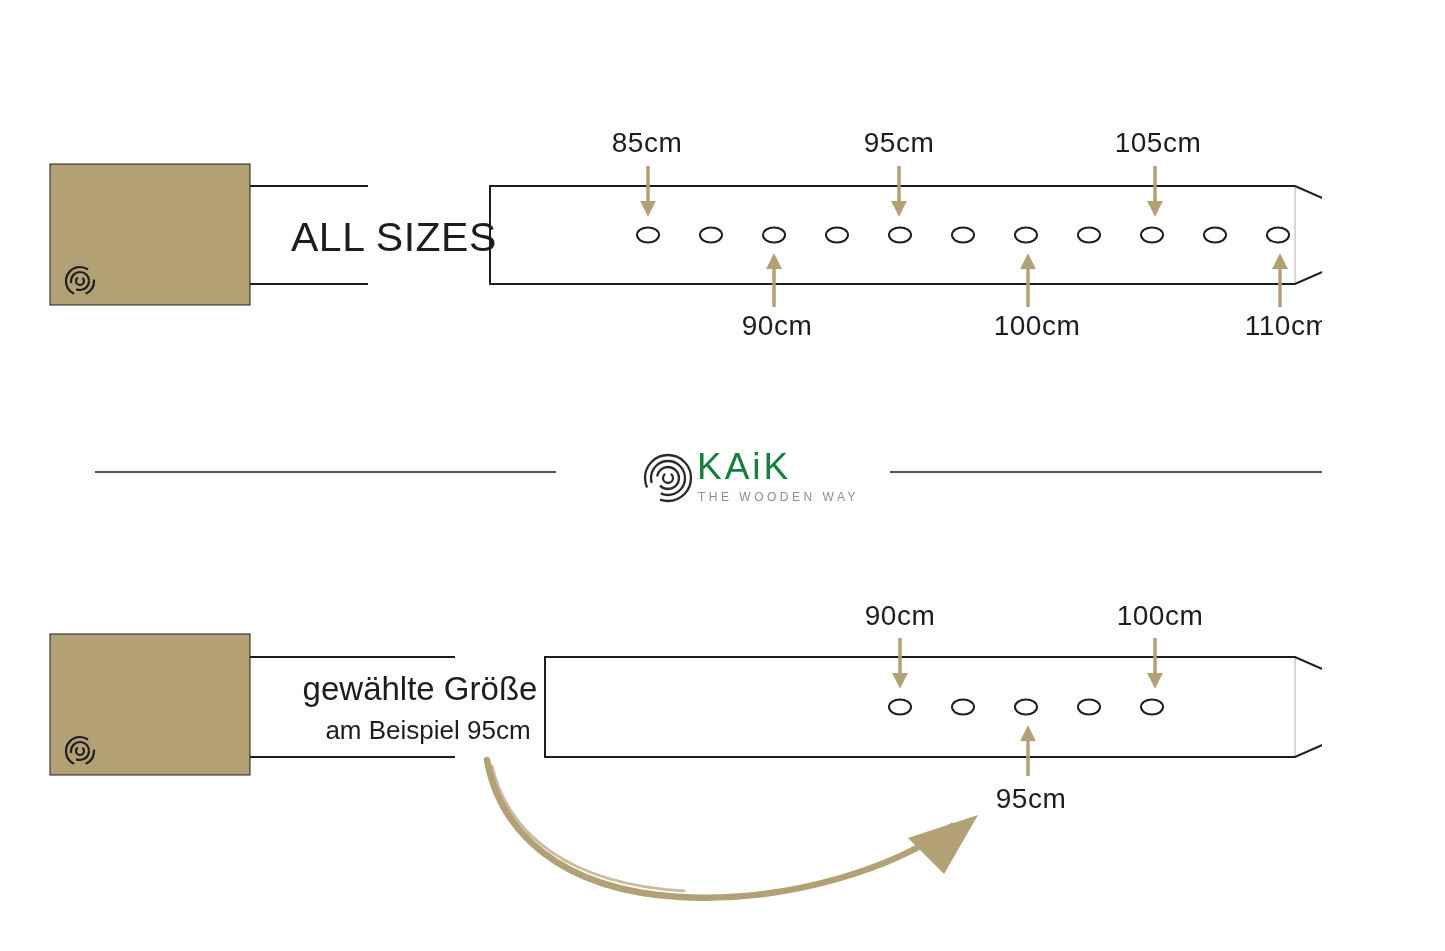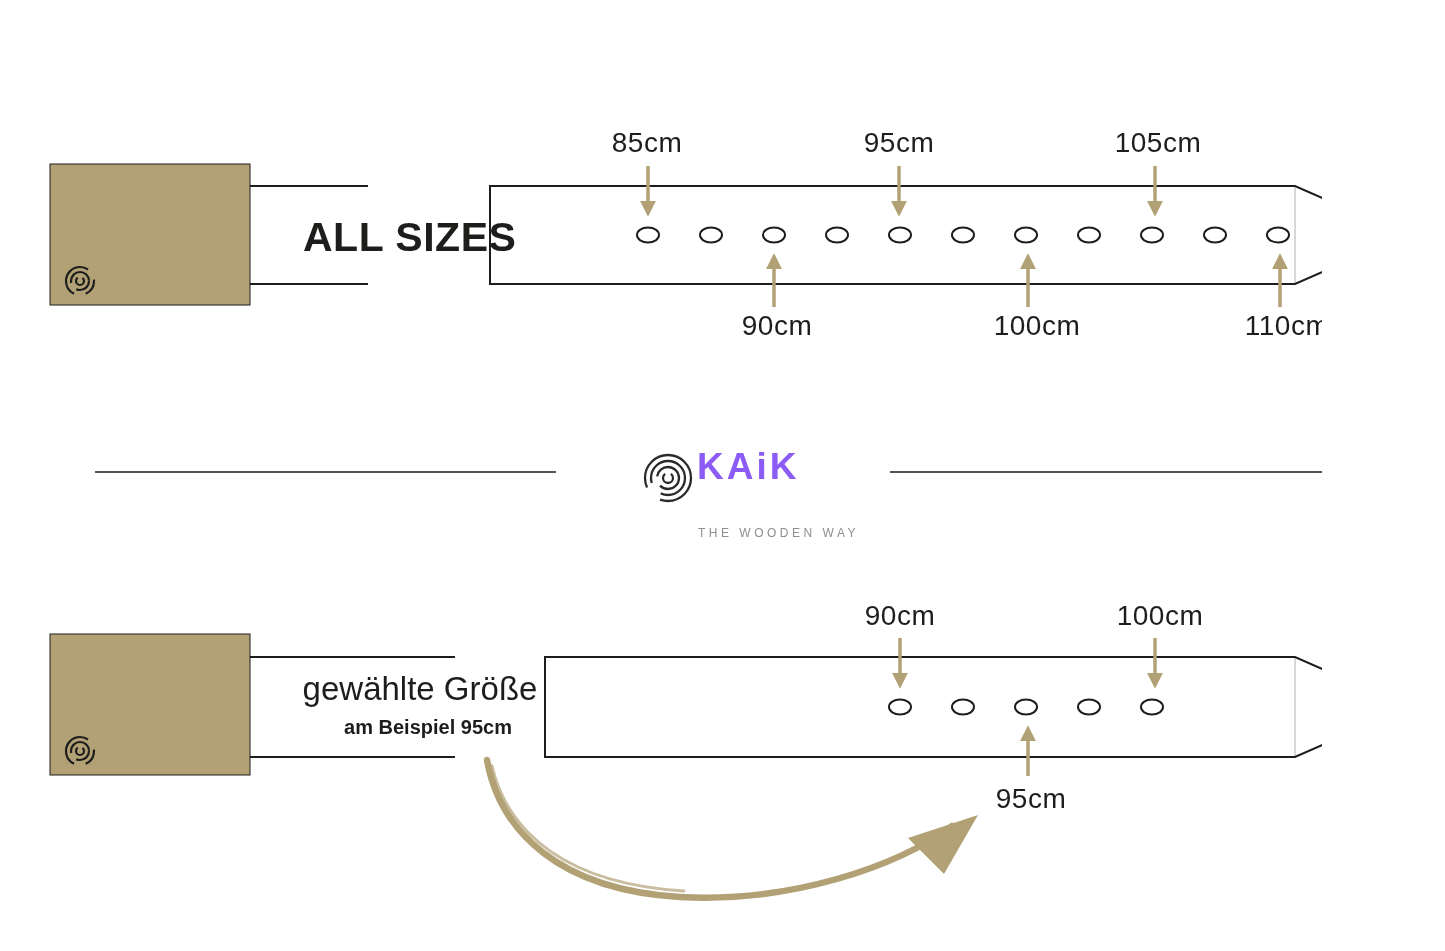--- a/index.html
+++ b/index.html
@@ -21,41 +21,40 @@
   }
   .size-label {
     font-size: 28px;
     font-weight: 400;
     transform: translateX(-50%);
     text-align: center;
     letter-spacing: 0.5px;
   }
   .belt-title {
     font-size: 41px;
-    font-weight: 700;
+    font-weight: 400;
     letter-spacing: 0.5px;
-    margin-left: 12px;
   }
   .belt-title-2 {
     font-size: 33px;
     font-weight: 400;
     transform: translateX(-50%);
     text-align: left;
   }
   .belt-subtitle {
-    font-size: 20px;
-    font-weight: 700;
+    font-size: 26px;
+    font-weight: 400;
     transform: translateX(-50%);
     text-align: right;
   }
   .logo-name {
     font-size: 37px;
-    font-weight: 700;
+    font-weight: 400;
     letter-spacing: 3px;
-    color: #8b5cf6;
+    color: #15803d;
   }
   .logo-tagline {
     font-size: 12px;
     font-weight: 400;
     letter-spacing: 3.5px;
     color: #8e8e8e;
   }
   svg { display: block; }
 </style>
 </head>
@@ -167,21 +166,21 @@
   <div class="label size-label" style="left:899px;  top:128px;">95cm</div>
   <div class="label size-label" style="left:1158px; top:128px;text-align:center;">105cm</div>
 
   <div class="label belt-title" style="left:291px; top:215px;">ALL SIZES</div>
 
   <div class="label size-label" style="left:777px;  top:311px;">90cm</div>
   <div class="label size-label" style="left:1037px; top:311px;">100cm</div>
   <div class="label size-label" style="left:1287px; top:311px;">110cm</div>
 
   <div class="label logo-name" style="left:697px; top:447px;">KAiK</div>
-  <div class="label logo-tagline" style="left:698px; top:491px;margin-top:36px;">THE WOODEN WAY</div>
+  <div class="label logo-tagline" style="left:698px; top:491px;">THE WOODEN WAY</div>
 
   <div class="label size-label" style="left:900px;  top:601px;">90cm</div>
   <div class="label size-label" style="left:1160px; top:601px;">100cm</div>
 
   <div class="label belt-title-2" style="left:420px; top:671px;">gewählte Größe</div>
   <div class="label belt-subtitle" style="left:428px; top:716px;">am Beispiel 95cm</div>
 
   <div class="label size-label" style="left:1031px; top:784px;">95cm</div>
 
 </div>

